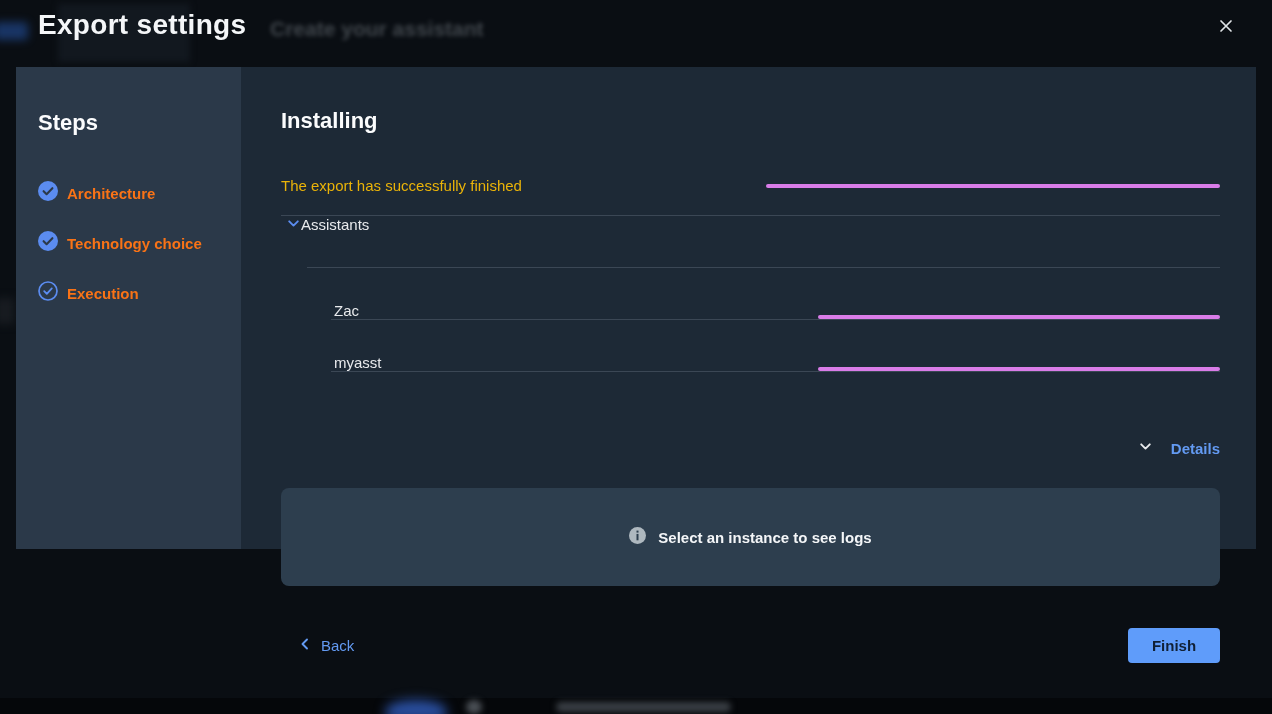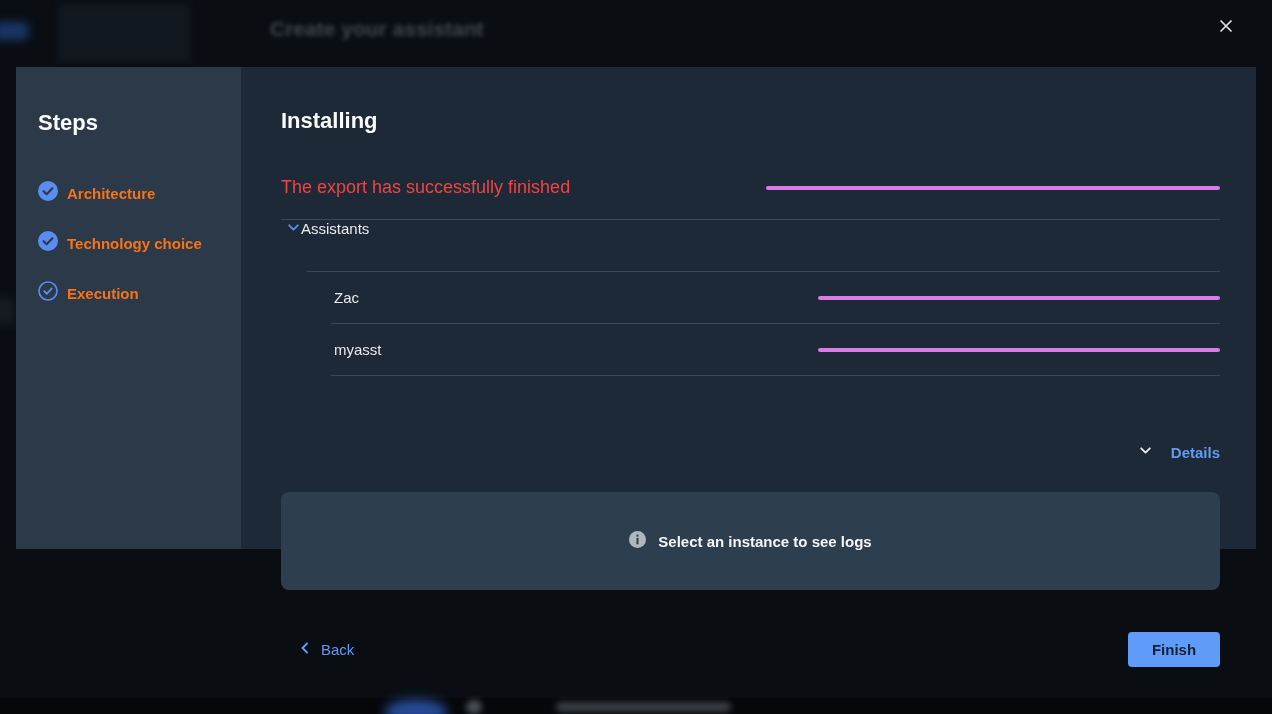--- a/index.html
+++ b/index.html
@@ -38,31 +38,31 @@
   .steps-panel { width:225px; flex:0 0 225px; background:#2b3949; padding:43px 22px 0 22px; }
   .steps-heading { font-size:22px; font-weight:bold; color:#fbfcfd; margin-bottom:47px; }
   .step-item { display:flex; align-items:center; gap:9px; height:20px; margin-bottom:30px; cursor:pointer; }
   .step-label { font-size:15px; font-weight:bold; color:#f97316; }
 
   
   .content { flex:1 1 auto; padding:41px 36px 0 40px; }
   .content-heading { font-size:22px; font-weight:bold; color:#fbfcfd; margin-bottom:43px; }
 
   .status-row { display:flex; align-items:center; justify-content:space-between; padding-bottom:21px; border-bottom:1px solid #3b4755; }
-  .status-text { font-size:18px; color:#ef4444; }
+  .status-text { font-size:15px; color:#eab308; }
   .progress-bar { height:4px; border-radius:2px; background:#d97ce8; }
   .progress-main { width:454px; }
   .progress-item { width:402px; }
 
   .section-row { height:51px; display:flex; padding-left:5px; cursor:pointer; }
   .section-label { font-size:15px; color:#e8eaed; }
   .divider { border-bottom:1px solid #3b4755; }
   .indent-1 { margin-left:26px; }
   .indent-2 { margin-left:50px; }
-  .item-row { height:51px; display:flex; align-items:center; justify-content:space-between; padding-left:53px; cursor:pointer; }
+  .item-row { height:51px; display:flex; align-items:flex-end; justify-content:space-between; padding-left:53px; cursor:pointer; }
   .item-name { font-size:15px; color:#e8eaed; }
 
   .details-row { margin-top:67px; height:18px; display:flex; justify-content:flex-end; align-items:center; gap:18px; cursor:pointer; }
   .details-label { font-size:15px; font-weight:bold; color:#639af2; }
 
   .logs-panel {
     margin-top:31px; height:98px; background:#2d3e4e; border-radius:8px;
     display:flex; align-items:center; justify-content:center; gap:12px;
   }
   .logs-message { font-size:15px; font-weight:bold; color:#f4f6f8; }
@@ -86,20 +86,21 @@
     <div class="bg-page-title">Create your assistant</div>
     <div class="bg-blob-side"></div>
     <div class="bg-bottom-strip">
       <div class="bg-triangle"></div>
       <div class="bg-bottom-dot"></div>
       <div class="bg-bottom-text"></div>
     </div>
   </div>
 
   <div class="dlg-header">
+    <div class="dlg-title">Export settings</div>
     <button class="close-btn" aria-label="Close">
       <span>
         <svg width="18" height="18" viewBox="0 0 18 18">
           <path d="M4 4 L14 14 M14 4 L4 14" stroke="#dfe3e6" stroke-width="1.7" stroke-linecap="round"></path>
         </svg>
       </span>
     </button>
   </div>
 
   <div class="dlg-body">

